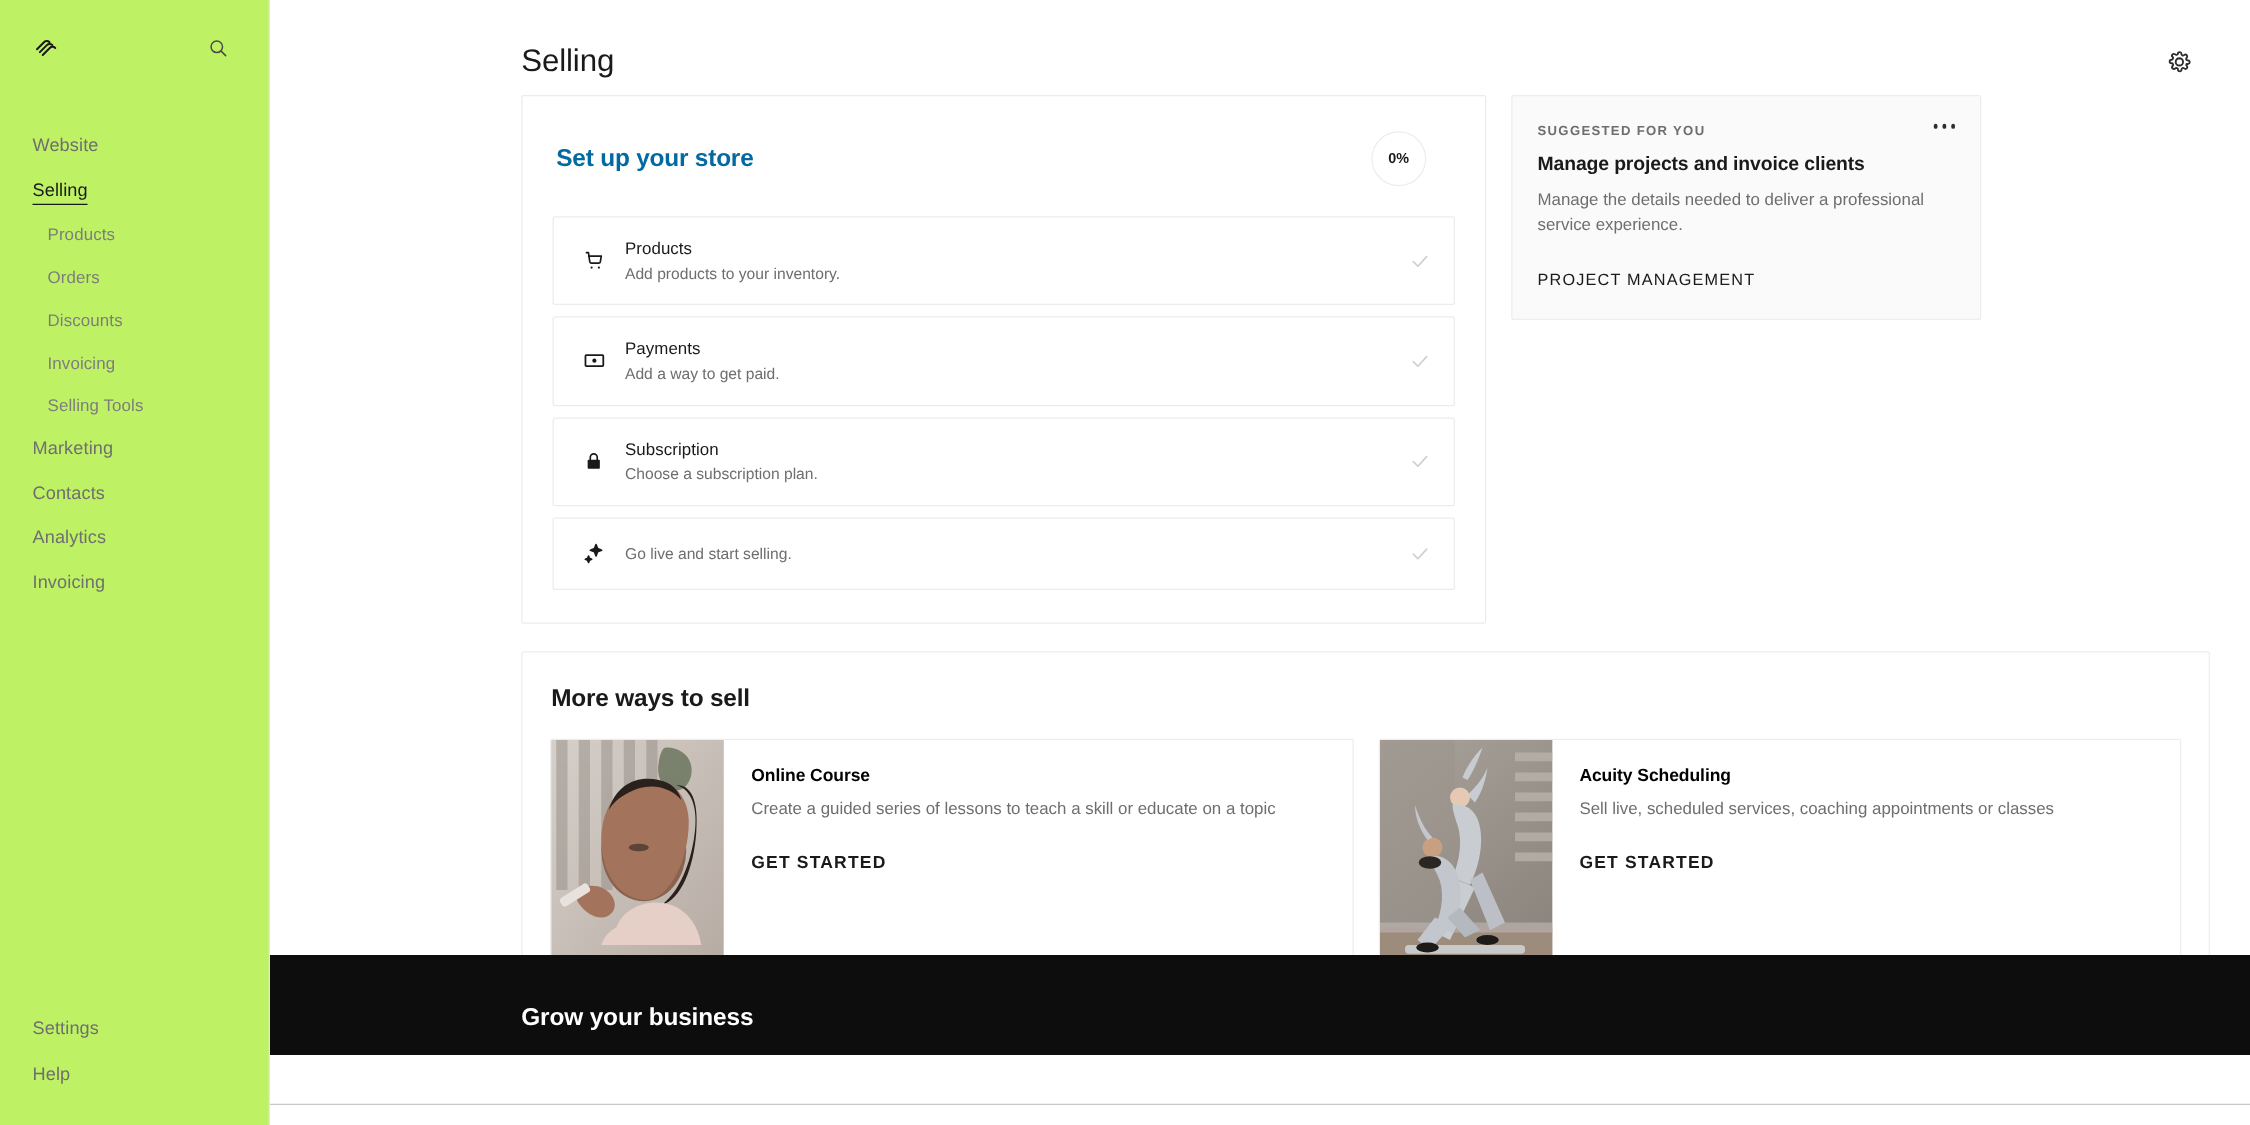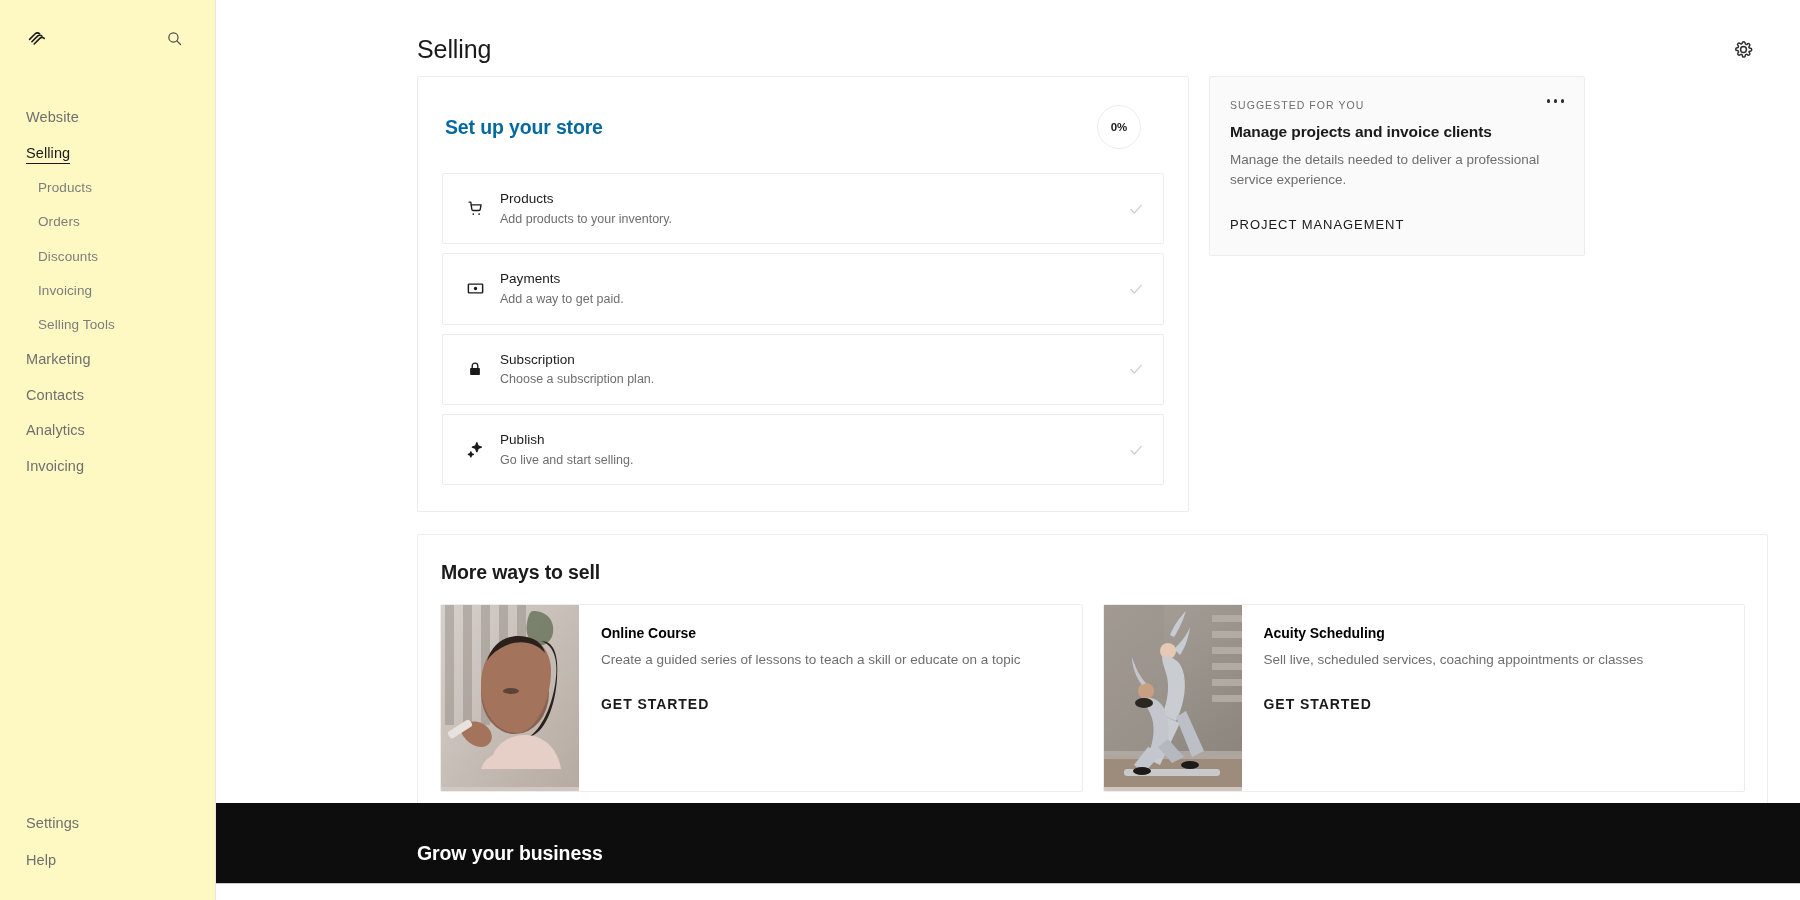--- a/index.html
+++ b/index.html
@@ -8,21 +8,21 @@
     background: #ffffff;
     font-family: "Liberation Sans", sans-serif;
     overflow: hidden;
     -webkit-font-smoothing: antialiased;
   }
   .app { position: relative; width: 1800px; height: 900px; display: flex; }
 
   
   .sidebar {
     width: 216px; height: 900px;
-    background: #fef9c3;
+    background: #bef264;
     border-right: 1px solid #e6e6e6;
     position: relative;
     flex: 0 0 216px;
   }
   .sb-top {
     height: 76px;
     display: flex; align-items: center; justify-content: space-between;
     padding: 0 28px 0 26px;
   }
   .sq-logo { width: 24px; height: 24px; display: block; color: #1a1a1a; }
@@ -176,21 +176,21 @@
     padding: 20px 20px 22px 20px;
   }
   .sug-top {
     display: flex; align-items: flex-start; justify-content: space-between;
     margin-bottom: 12px;
   }
   .sug-eyebrow {
     font-size: 10.5px;
     letter-spacing: 1.05px;
     color: #6e6e6e;
-    font-weight: 400;
+    font-weight: 700;
     text-transform: uppercase;
     padding-top: 2px;
   }
   .sug-menu {
     display: flex; gap: 3.5px; align-items: center;
     cursor: pointer;
     padding: 2px 0;
   }
   .sug-menu i { width: 3.5px; height: 3.5px; border-radius: 50%; background: #2e2e2e; display: block; }
   .sug-title {
@@ -276,21 +276,21 @@
     letter-spacing: 0.95px;
     font-weight: 700;
     color: #1a1a1a;
     text-transform: uppercase;
   }
 
   
   .grow-banner {
     position: absolute;
     left: 0; right: 0;
-    top: 803px;
+    top: 764px;
     height: 80px;
     background: #0d0d0d;
     display: flex;
     align-items: flex-end;
   }
   .grow-title {
     color: #ffffff;
     font-size: 19.5px;
     font-weight: 700;
     letter-spacing: -0.1px;
@@ -455,21 +455,20 @@
             </div>
 
             <div class="check-row">
               <span class="check-icon">
                 <svg viewBox="0 0 24 24" width="20" height="20" fill="none" stroke="currentColor" stroke-width="1.6" stroke-linejoin="round">
                   <path d="M14.2 3.2l1.5 3.9 3.9 1.5-3.9 1.5-1.5 3.9-1.5-3.9-3.9-1.5 3.9-1.5z" fill="currentColor"></path>
                   <path d="M7 14.2l.85 2.2 2.2.85-2.2.85L7 20.3l-.85-2.2-2.2-.85 2.2-.85z" fill="currentColor"></path>
                 </svg>
               </span>
               <div class="check-text">
-                <div class="check-title">Publish</div>
                 <div class="check-sub">Go live and start selling.</div>
               </div>
               <span class="check-mark">
                 <svg viewBox="0 0 24 24" width="16" height="16" fill="none" stroke="currentColor" stroke-width="2" stroke-linecap="round" stroke-linejoin="round">
                   <polyline points="4,12.5 9.5,18 20,6.5"></polyline>
                 </svg>
               </span>
             </div>
 
           </div>

